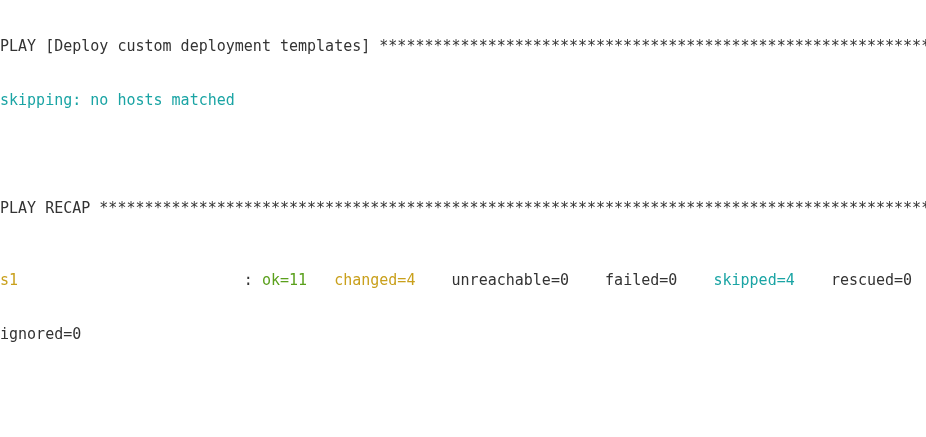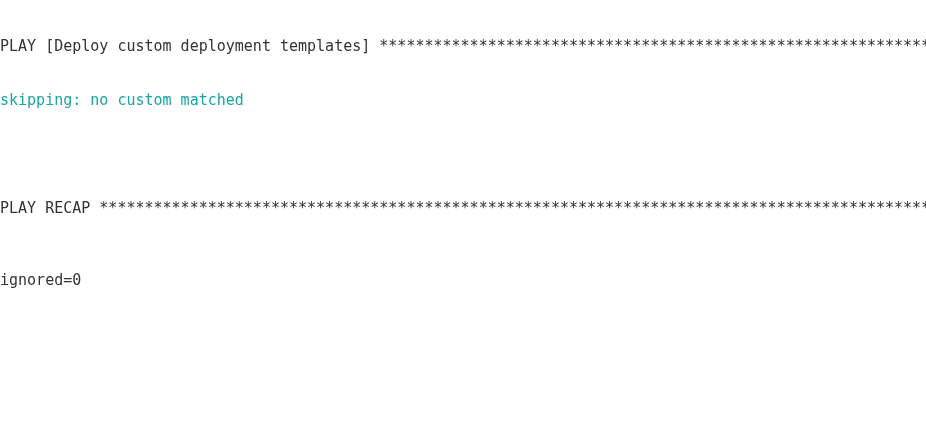--- a/index.html
+++ b/index.html
@@ -28,24 +28,25 @@
   .line { height: 18px; white-space: pre; overflow: hidden; }
   .cyan { color: #1aa4a4; }
   .yellow { color: #c9a01c; }
   .green { color: #5aa01c; }
 </style>
 </head>
 <body>
 
 <div class="terminal">
   <div class="line">PLAY [Deploy custom deployment templates] *************************************************************</div>
-  <div class="line cyan">skipping: no custom matched</div>
+  <div class="line cyan">skipping: no hosts matched</div>
   <div class="line"></div>
   <div class="line">PLAY RECAP ********************************************************************************************</div>
 
+  <div class="line"><span class="yellow">s1</span><span>                         : </span><span class="green">ok=11</span><span>   </span><span class="yellow">changed=4</span><span>    </span><span>unreachable=0</span><span>    </span><span>failed=0</span><span>    </span><span class="cyan">skipped=4</span><span>    </span><span>rescued=0</span></div>
   <div class="line">ignored=0</div>
 
   
 
   
   
 
   
   
   

